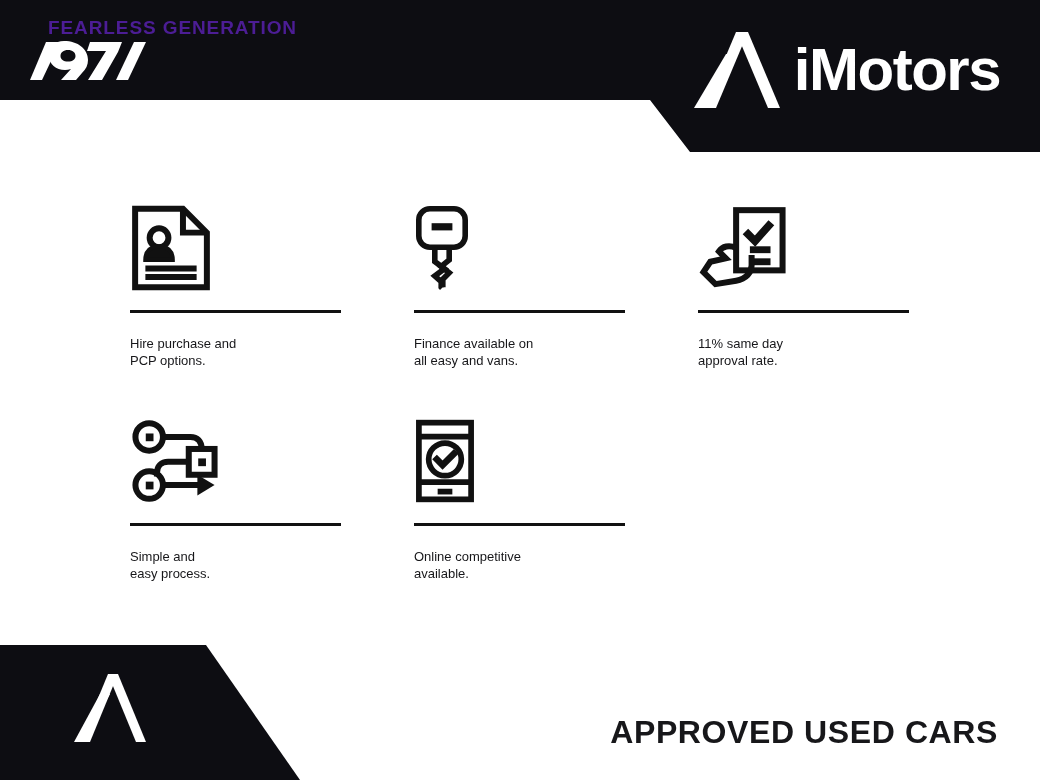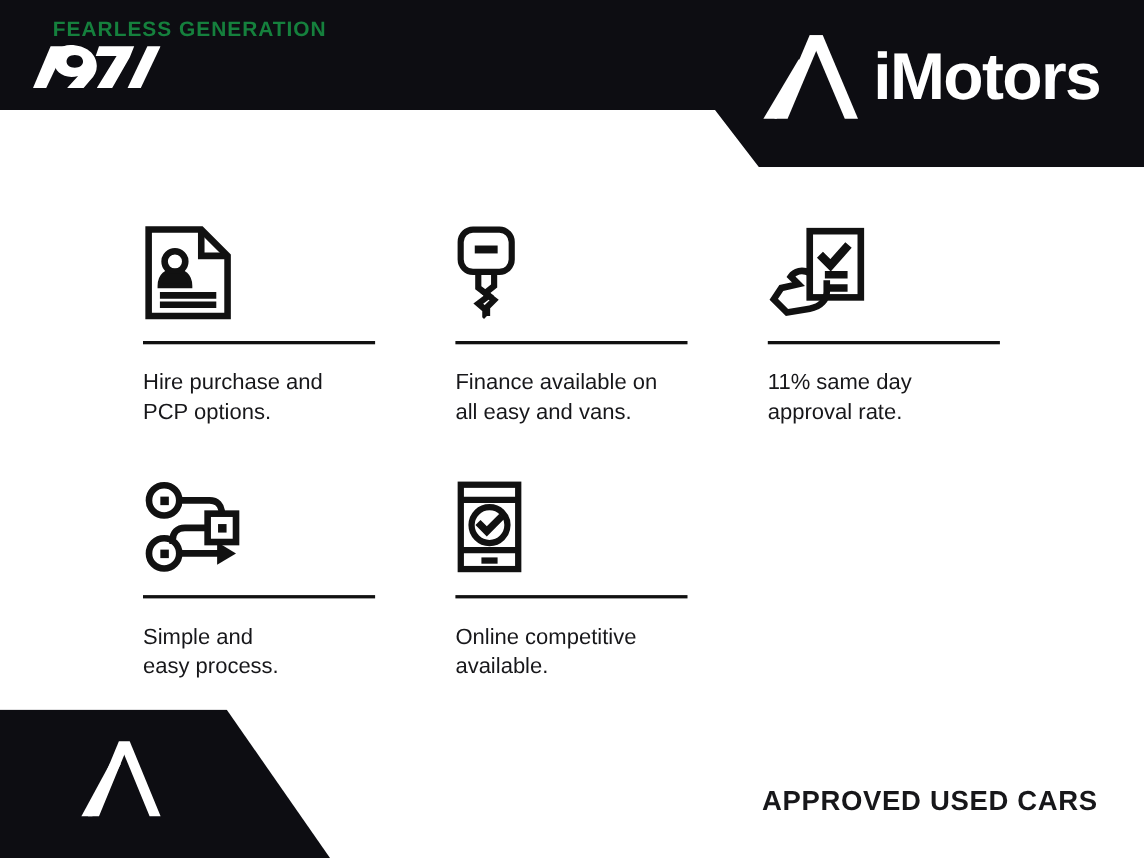--- a/index.html
+++ b/index.html
@@ -29,21 +29,21 @@
     width: 1040px;
     height: 152px;
     background: #0d0d12;
     -webkit-clip-path: polygon(0 0, 1040px 0, 1040px 152px, 690px 152px, 650px 100px, 0 100px);
     clip-path: polygon(0 0, 1040px 0, 1040px 152px, 690px 152px, 650px 100px, 0 100px);
   }
   .tagline {
     position: absolute;
     left: 48px;
     top: 18px;
-    color: #15803d;
+    color: #4c1d95;
     font-size: 19px;
     font-weight: bold;
     letter-spacing: 0.9px;
     line-height: 1;
     white-space: nowrap;
   }
   .year-mark {
     position: absolute;
     left: 30px;
     top: 38px;
@@ -96,21 +96,21 @@
     display: block;
   }
   .rule {
     width: 211px;
     height: 3px;
     background: #111111;
     margin-top: 6px;
   }
   .caption {
     margin-top: 22px;
-    font-size: 20px;
+    font-size: 13px;
     line-height: 1.33;
     color: #17171a;
     white-space: pre-line;
   }
 
   
   .footer-shape {
     position: absolute;
     left: 0;
     top: 645px;
@@ -124,21 +124,21 @@
     position: absolute;
     left: 72px;
     top: 668px;
     width: 76px;
     height: 88px;
   }
   .footer-text {
     position: absolute;
     right: 42px;
     top: 714px;
-    font-size: 25px;
+    font-size: 32px;
     font-weight: bold;
     letter-spacing: 0.6px;
     color: #17171a;
     white-space: nowrap;
   }
 </style>
 </head>
 <body>
 
 <div class="page">

